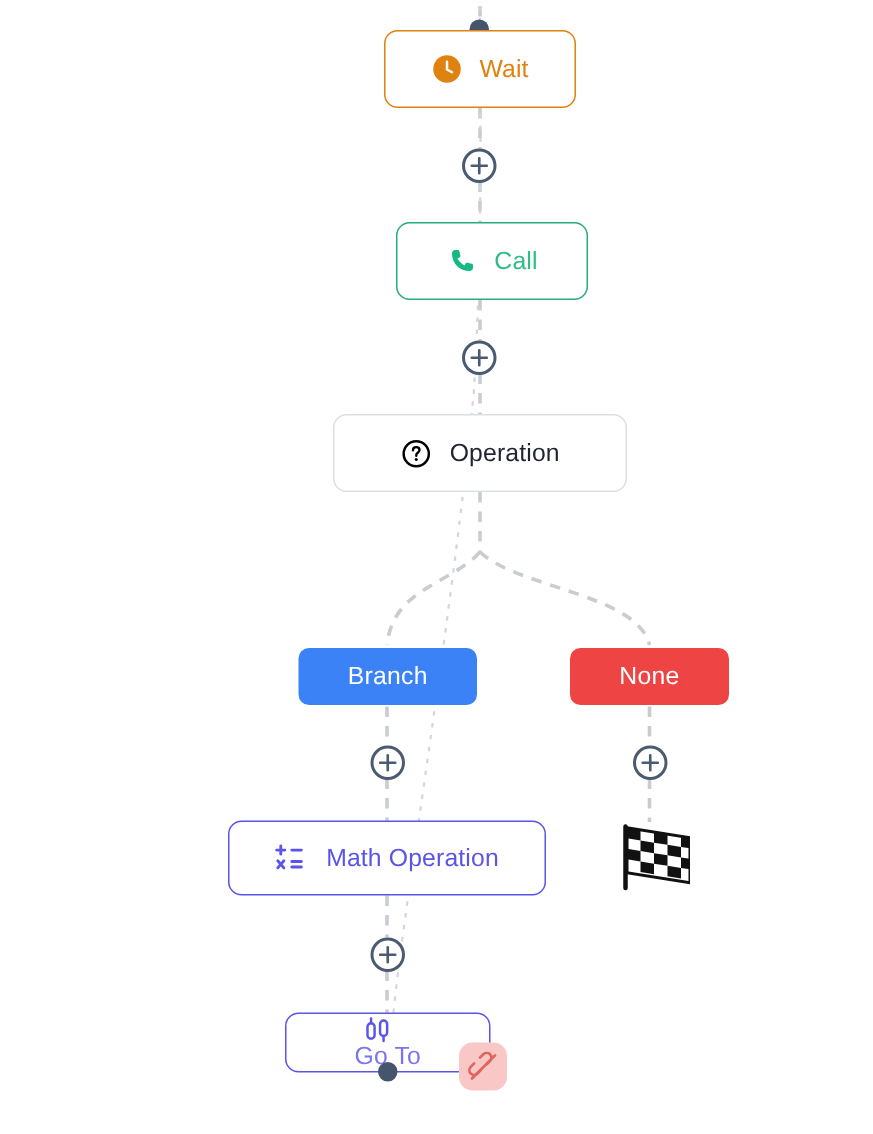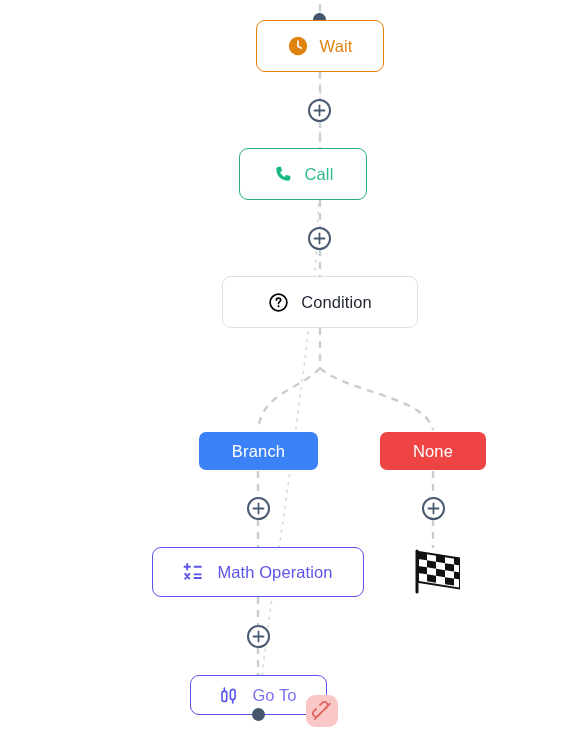--- a/index.html
+++ b/index.html
@@ -155,21 +155,21 @@
     </span>
     <span class="lbl">Wait</span>
   </div>
 
   <div class="plus" style="left:308px; top:99px;">
     <svg width="13" height="13" viewBox="0 0 14 14">
       <path d="M7 1.6 L7 12.4 M1.6 7 L12.4 7" stroke="#4a5a71" stroke-width="1.9" stroke-linecap="round"></path>
     </svg>
   </div>
 
-  <div class="node call" style="left:239px; top:148px; width:128px; height:52px;">
+  <div class="node call" style="left:264px; top:148px; width:128px; height:52px;">
     <span class="ico">
       <svg width="20" height="20" viewBox="0 0 24 24">
         <path d="M6.6 3.2 C5.1 3.2 4 4.4 4 5.9 C4 13.9 10.1 20 18.1 20 C19.6 20 20.8 18.9 20.8 17.4
                  L20.8 15.3 C20.8 14.7 20.4 14.2 19.8 14.1 L16.3 13.3 C15.7 13.2 15.1 13.5 14.9 14.0
                  L14.2 15.6 C11.8 14.4 9.6 12.2 8.4 9.8 L10.0 9.1 C10.5 8.9 10.8 8.3 10.7 7.7
                  L9.9 4.2 C9.8 3.6 9.3 3.2 8.7 3.2 Z" fill="#16b981"></path>
       </svg>
     </span>
     <span class="lbl">Call</span>
   </div>
@@ -182,21 +182,21 @@
 
   <div class="node cond" style="left:222px; top:276px; width:196px; height:52px;">
     <span class="ico">
       <svg width="21" height="21" viewBox="0 0 24 24">
         <circle cx="12" cy="12" r="9.6" fill="none" stroke="#000000" stroke-width="1.9"></circle>
         <path d="M9.5 9.3 C9.5 7.8 10.6 7.0 12.0 7.0 C13.4 7.0 14.5 7.8 14.5 9.2
                  C14.5 10.6 13.3 11.0 12.6 11.7 C12.1 12.2 12.0 12.7 12.0 13.5" fill="none" stroke="#000000" stroke-width="1.8" stroke-linecap="round"></path>
         <circle cx="12" cy="16.4" r="1.15" fill="#000000"></circle>
       </svg>
     </span>
-    <span class="lbl">Condition</span>
+    <span class="lbl">Operation</span>
   </div>
 
   <div class="pill none" style="left:380px; top:432px; width:106px; height:38px;">
     <span class="lbl">None</span>
   </div>
 
   <div class="pill branch" style="left:199px; top:432px; width:119px; height:38px;">
     <span class="lbl">Branch</span>
   </div>
 
@@ -249,21 +249,21 @@
       <path d="M11 3 L11 44" stroke="#111111" stroke-width="3" stroke-linecap="round" fill="none"></path>
     </svg>
   </div>
 
   <div class="plus" style="left:247px; top:625px;">
     <svg width="13" height="13" viewBox="0 0 14 14">
       <path d="M7 1.6 L7 12.4 M1.6 7 L12.4 7" stroke="#4a5a71" stroke-width="1.9" stroke-linecap="round"></path>
     </svg>
   </div>
 
-  <div class="node goto" style="left:190px; top:675px; width:137px; height:40px;">
+  <div class="node goto" style="left:190px; top:675px; width:137px; height:40px;flex-direction:column;">
     <span class="ico">
       <svg width="20" height="19" viewBox="0 0 22 20">
         <rect x="2.2" y="5.2" width="5.2" height="11.4" rx="2.6" fill="none" stroke="#5b54e8" stroke-width="1.8"></rect>
         <rect x="11.4" y="3.2" width="5.2" height="11.4" rx="2.6" fill="none" stroke="#5b54e8" stroke-width="1.8"></rect>
         <path d="M4.8 5.2 L4.8 1.8" stroke="#5b54e8" stroke-width="1.8" stroke-linecap="round"></path>
         <path d="M14.0 14.6 L14.0 18.2" stroke="#5b54e8" stroke-width="1.8" stroke-linecap="round"></path>
       </svg>
     </span>
     <span class="lbl">Go To</span>
   </div>

